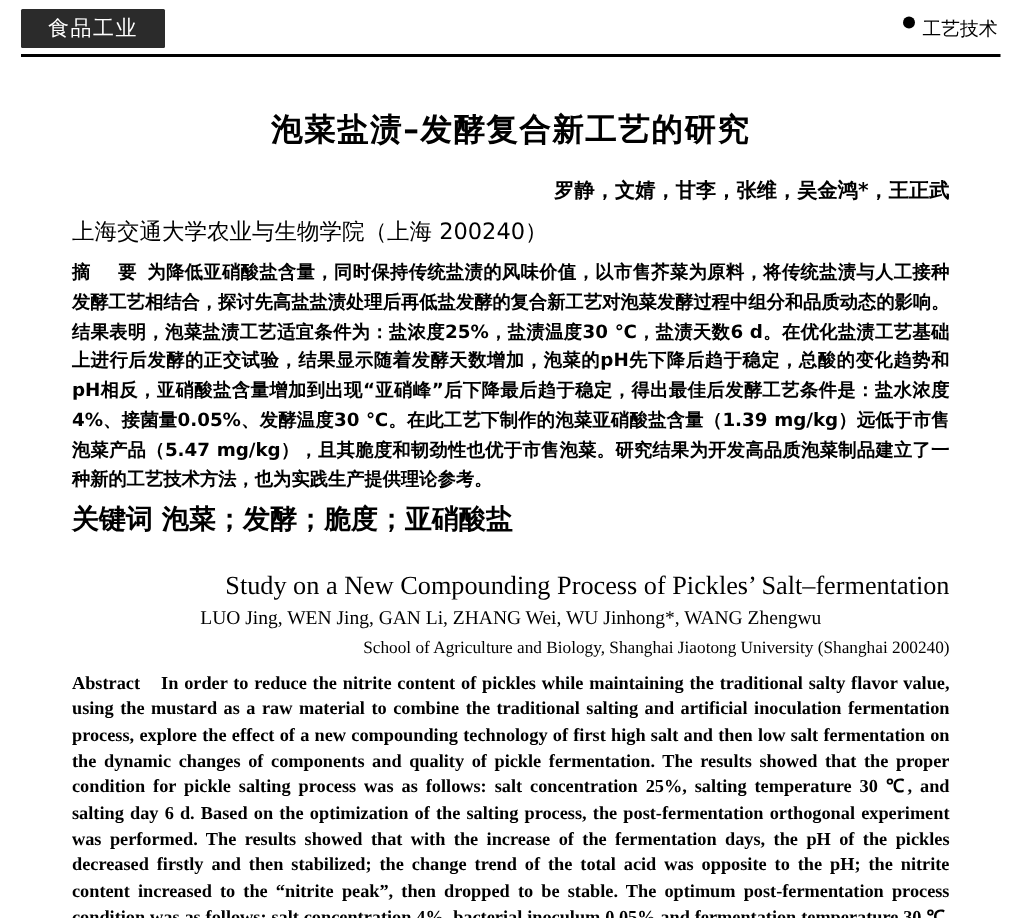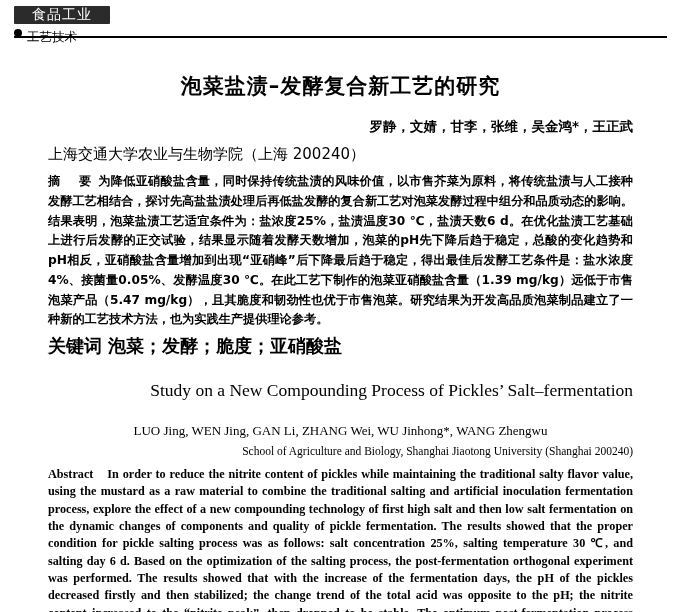--- a/index.html
+++ b/index.html
@@ -23,21 +23,20 @@
 
   
   .header {
     position: relative;
     height: 30px;
     margin: 6px 14px 0 14px;
     border-bottom: 2px solid #000;
     display: flex;
     align-items: flex-start;
     justify-content: space-between;
-    flex-direction: column;
   }
   .journal-logo {
     width: 96px;
     height: 26px;
     background: #2b2b2b;
     color: #ffffff;
     font-family: "DejaVu Sans", sans-serif;
     font-size: 14px;
     letter-spacing: 1px;
     display: flex;
@@ -113,21 +112,21 @@
   
   .en-title {
     text-align: right;
     font-size: 17.5px;
     margin-top: 22px;
     font-family: "Liberation Serif", serif;
   }
   .en-authors {
     text-align: center;
     font-size: 13px;
-    margin-top: 22px;
+    margin-top: 3px;
   }
   .en-affil {
     text-align: right;
     font-size: 11.5px;
     margin-top: 6px;
   }
   .en-abstract {
     font-size: 12.2px;
     line-height: 1.42;
     text-align: justify;

